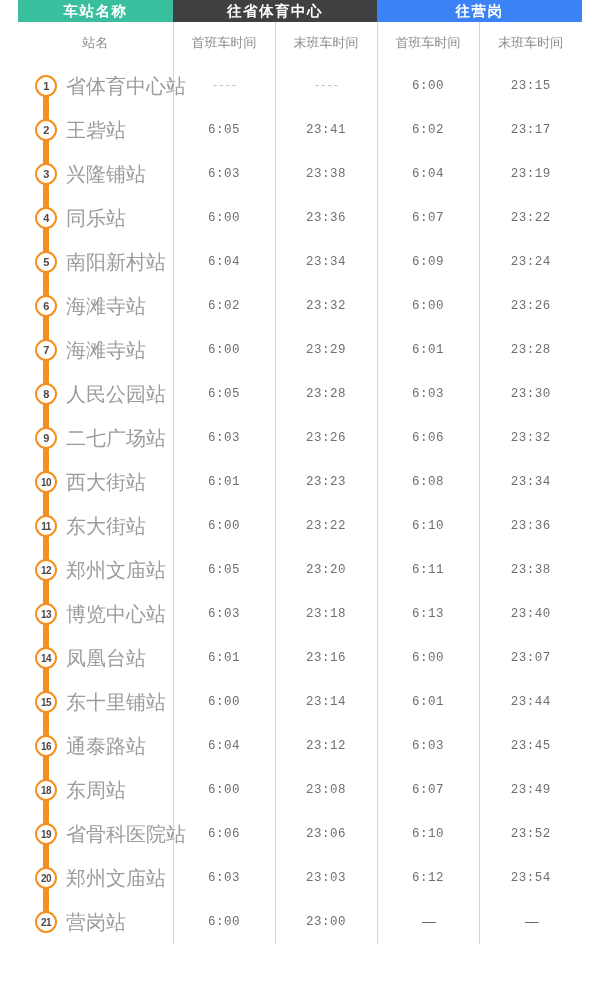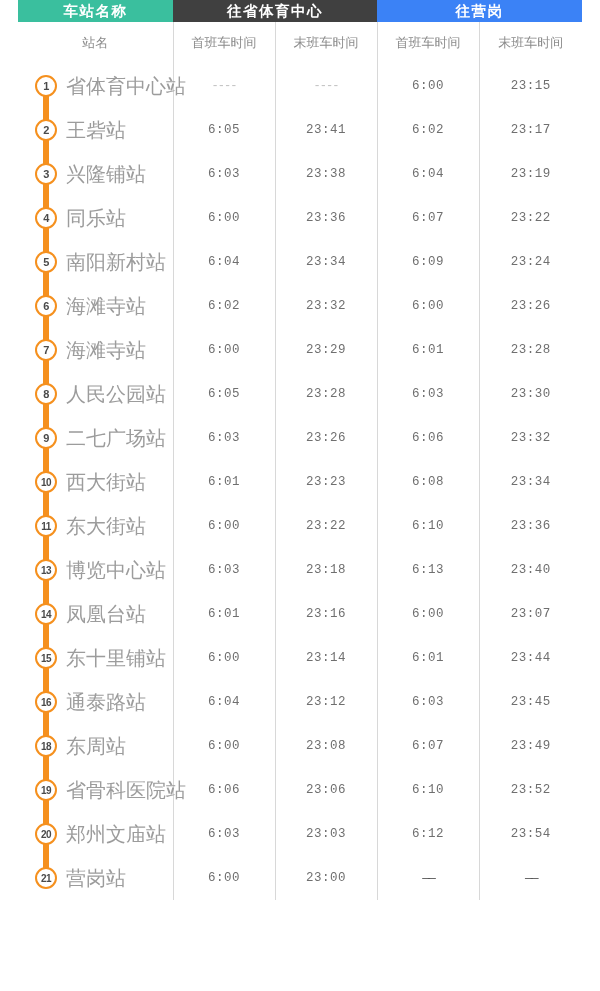--- a/index.html
+++ b/index.html
@@ -312,20 +312,34 @@
           <td class="time-cell vline ">6:00</td>
           <td class="time-cell vline ">23:22</td>
           <td class="time-cell vline ">6:10</td>
           <td class="time-cell vline ">23:36</td>
         </tr>
         <tr class="station-row">
           <td class="station-cell">
             <div class="station-inner">
               <span class="line-seg up"></span>
               <span class="line-seg down"></span>
+              <span class="node wide">12</span>
+              <span class="station-name">郑州文庙站</span>
+            </div>
+          </td>
+          <td class="time-cell vline ">6:05</td>
+          <td class="time-cell vline ">23:20</td>
+          <td class="time-cell vline ">6:11</td>
+          <td class="time-cell vline ">23:38</td>
+        </tr>
+        <tr class="station-row">
+          <td class="station-cell">
+            <div class="station-inner">
+              <span class="line-seg up"></span>
+              <span class="line-seg down"></span>
               <span class="node wide">13</span>
               <span class="station-name">博览中心站</span>
             </div>
           </td>
           <td class="time-cell vline ">6:03</td>
           <td class="time-cell vline ">23:18</td>
           <td class="time-cell vline ">6:13</td>
           <td class="time-cell vline ">23:40</td>
         </tr>
         <tr class="station-row">

